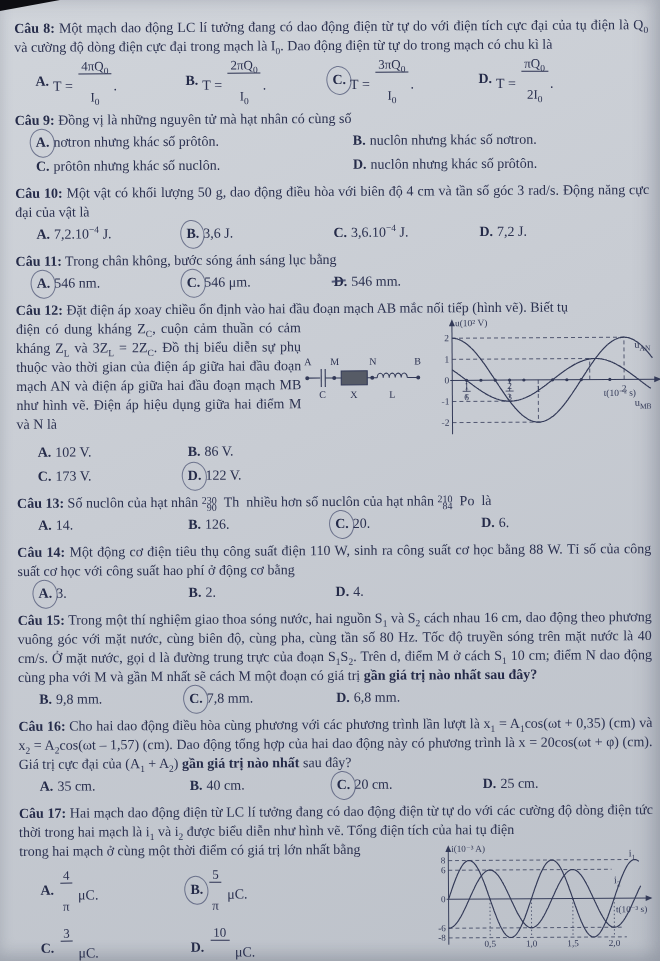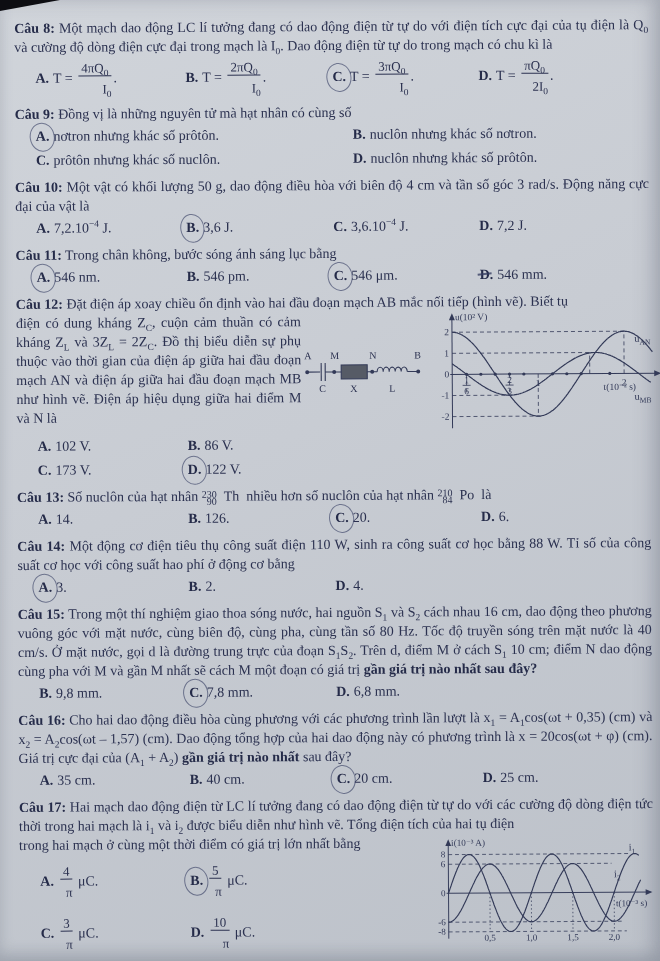--- a/index.html
+++ b/index.html
@@ -21,23 +21,23 @@
   .cols4{grid-template-columns:150px 147px 146px 1fr;}
   .cols2{grid-template-columns:150px 1fr;}
   .cols2w{grid-template-columns:317px 1fr;}
   .opt{white-space:nowrap;line-height:20px;}
   .tall .opt{min-height:38px;display:flex;align-items:center;}
   .olabel{position:relative;display:inline-block;font-weight:bold;margin-right:4px;}
   .circled::after{content:'';position:absolute;left:-6px;top:-4px;right:-5px;bottom:-5px;
     border:1.6px solid rgba(54,62,98,.62);border-radius:50%;transform:rotate(-10deg);}
   .struck::after{content:'';position:absolute;left:-2px;top:8px;width:14px;height:1.5px;
     background:rgba(54,62,98,.78);transform:rotate(-6deg);}
-  .fr{display:inline-block;text-align:right;vertical-align:-11px;margin:0 2px;font-size:13px;line-height:13px;}
+  .fr{display:inline-block;text-align:center;vertical-align:-11px;margin:0 2px;font-size:13px;line-height:13px;}
   .fr .n{display:block;border-bottom:1.2px solid #2b3150;padding:0 3px 1px;}
-  .fr .d{display:block;padding-top:6px;}
+  .fr .d{display:block;padding-top:16px;}
   .nuc{display:inline-block;font-size:10px;line-height:7.5px;text-align:right;vertical-align:-4px;margin-right:7px;}
   .row{display:flex;align-items:flex-start;}
   .figcol{display:flex;align-items:center;}
   svg text{font-family:"Liberation Serif","DejaVu Serif",serif;}
 </style>
 </head>
 <body>
 
 <div class="page">
   <div class="corner"></div>
@@ -82,21 +82,20 @@
           <span class="opt"><b class="olabel circled">B.</b><span class="otext">3,6 J.</span></span>
           <span class="opt"><b class="olabel">C.</b><span class="otext">3,6.10<sup>−4</sup> J.</span></span>
           <span class="opt"><b class="olabel">D.</b><span class="otext">7,2 J.</span></span>
         </div>
     </div>
 
     <div class="q">
       <p><b>Câu 11:</b> Trong chân không, bước sóng ánh sáng lục bằng</p>
       <div class="opts cols4">
           <span class="opt"><b class="olabel circled">A.</b><span class="otext">546 nm.</span></span>
-          <span class="opt"><b class="olabel">B.</b><span class="otext">546 pm.</span></span>
           <span class="opt"><b class="olabel circled">C.</b><span class="otext">546 μm.</span></span>
           <span class="opt"><b class="olabel struck">D.</b><span class="otext">546 mm.</span></span>
         </div>
     </div>
 
     <div class="q">
       <p><b>Câu 12:</b> Đặt điện áp xoay chiều ổn định vào hai đầu đoạn mạch AB mắc nối tiếp (hình vẽ). Biết tụ</p>
       <div class="row">
         <div style="width:285px;flex:none;">
           <p>điện có dung kháng Z<sub>C</sub>, cuộn cảm thuần có cảm kháng Z<sub>L</sub> và 3Z<sub>L</sub> = 2Z<sub>C</sub>. Đồ thị biểu diễn sự phụ thuộc vào thời gian của điện áp giữa hai đầu đoạn mạch AN và điện áp giữa hai đầu đoạn mạch MB như hình vẽ. Điện áp hiệu dụng giữa hai điểm M và N là</p>

